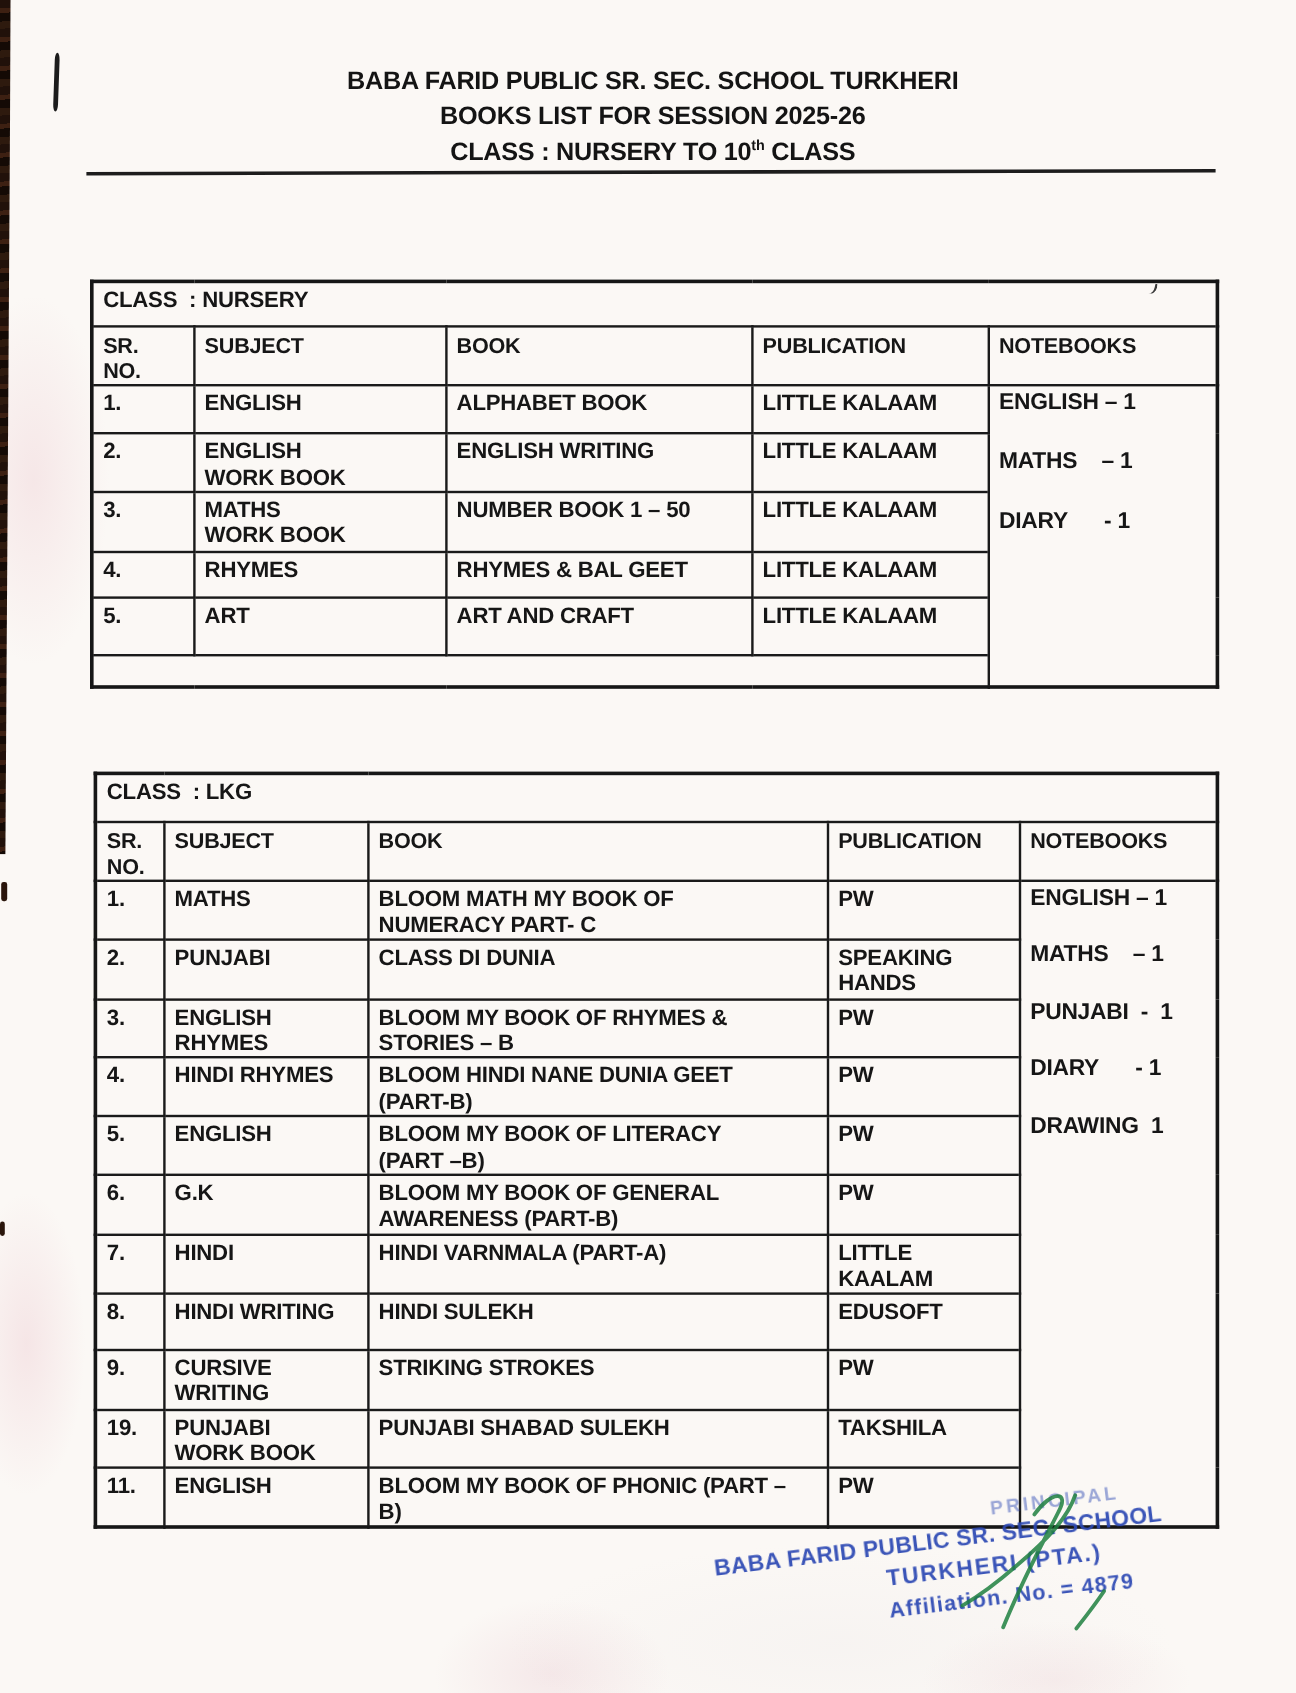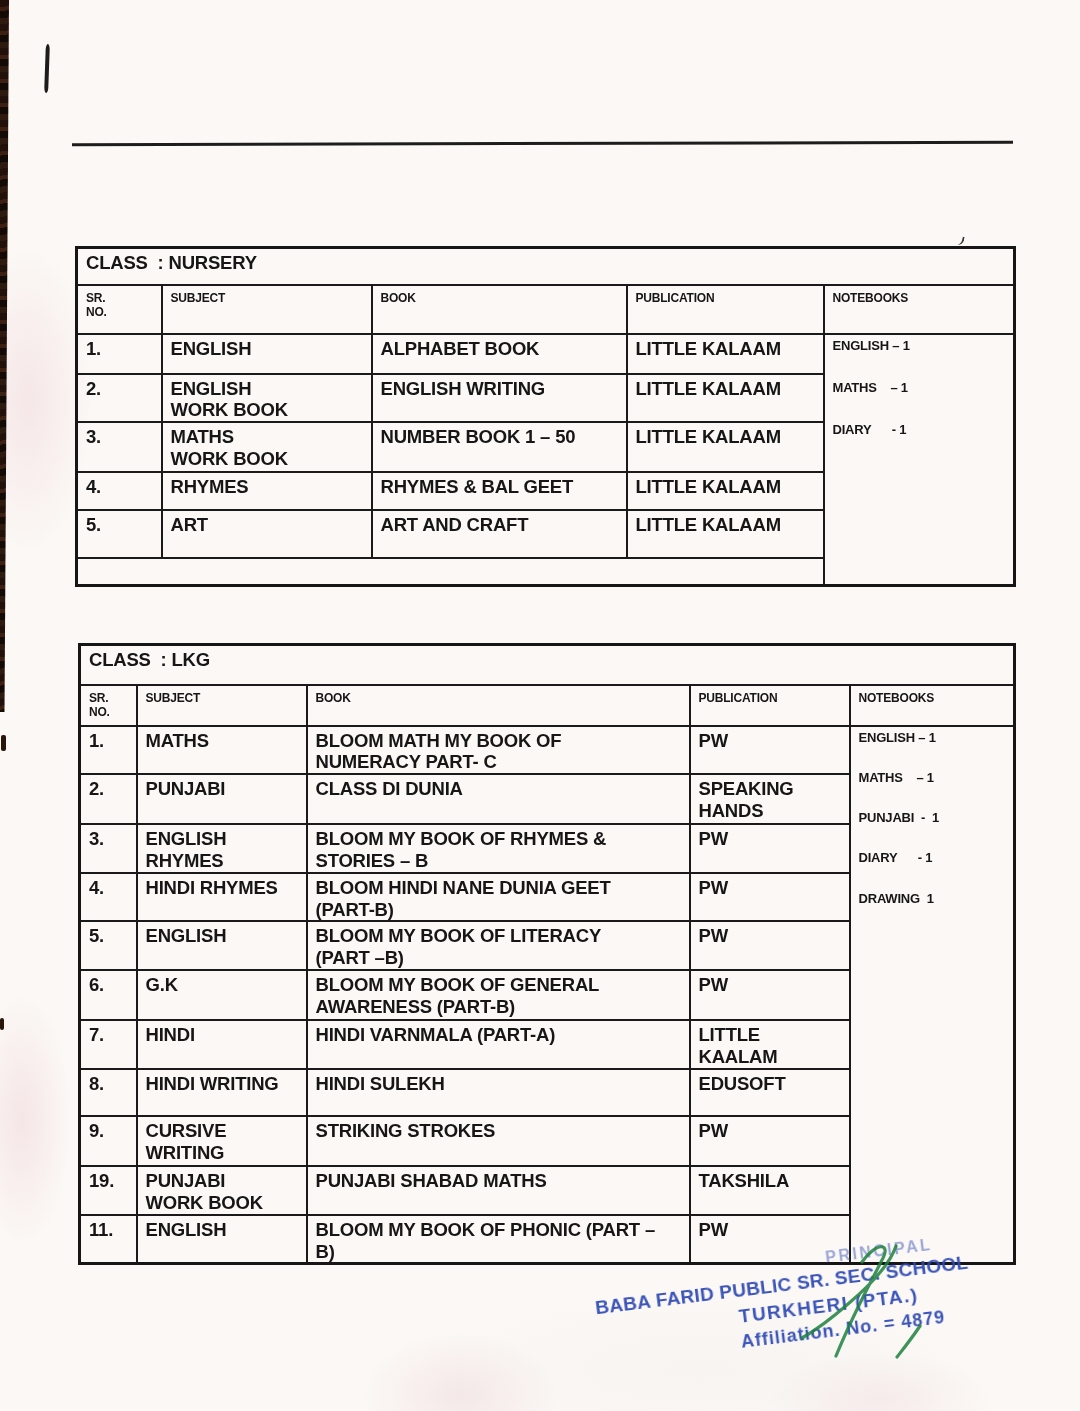--- a/index.html
+++ b/index.html
@@ -27,34 +27,34 @@
     background:#1c1c1c; border-radius:50% / 12%; transform:rotate(2deg); }
   .tick { position:absolute; left:956px; top:236px; width:6px; height:9px;
     border-right:2.5px solid #3a3a3a; border-radius:0 0 6px 0; transform:rotate(12deg); }
   
   .header { position:absolute; left:75px; top:57px; width:938px; text-align:center; color:#141414; }
   .h-line { font-size:21px; line-height:1; margin-bottom:8px; letter-spacing:-0.2px; }
   .h-line sup { font-size:12px; }
   .rule { position:absolute; left:72px; top:142px; width:941px; height:3px; background:#1d1d1d; transform:rotate(-0.15deg); }
   
   table.t { position:absolute; border-collapse:collapse; table-layout:fixed; border:3px solid #161616; }
-  .t1 { left:75px; top:246px; width:938px;border-radius:19px; }
+  .t1 { left:75px; top:233px; width:938px;border-radius:19px; }
   .t2 { left:78px; top:643px; width:935px; }
   table.t td, table.t th {
     border:2px solid #1a1a1a; vertical-align:top; text-align:left;
     padding:3px 8px 0 8px; font-weight:700; font-size:18.5px; line-height:1.18;
     letter-spacing:-0.2px; color:#161616; overflow:hidden;
   }
-  table.t th { font-size:12px; padding-top:5px;margin-top:13px; }
+  table.t th { font-size:18px; padding-top:5px;margin-top:13px; }
   td.title { text-align:center; font-size:20px; padding-top:6px; letter-spacing:0; }
   th.nb-h { text-align:center; }
   .pre { white-space:pre; }
   .pre-line { white-space:pre-line; }
   td.nb { padding-top:8px; }
-  .nb-line { font-size:13px; white-space:pre; }
+  .nb-line { font-size:19px; white-space:pre; }
   .t1 .nb-line { margin-bottom:27px; }
   .t2 .nb-line { margin-bottom:25px; }
   
   .stamp { position:absolute; left:596px; top:1256px; width:348px; transform:rotate(-7deg);
     font-weight:700; opacity:.93; filter:blur(.2px); }
   .s1 { text-align:right; padding-right:6px; font-size:16px; letter-spacing:2.5px; opacity:.5; margin-bottom:2px; }
   .s2 { font-size:19px; white-space:nowrap; letter-spacing:.3px; margin-bottom:4px; }
   .s3 { text-align:right; padding-right:26px; font-size:19px; letter-spacing:1.5px; margin-bottom:4px; }
   .s4 { text-align:right; padding-right:2px; font-size:18px; letter-spacing:1px; }
   .sig { position:absolute; left:778px; top:1238px; }
@@ -63,20 +63,25 @@
 <body>
 
 <div class="page">
 
   <div class="edge-strip"></div>
   <div class="speck speck1"></div>
   <div class="speck speck2"></div>
   <div class="pen-mark"></div>
   <div class="tick"></div>
 
+  <div class="header">
+    <div class="h-line">BABA FARID PUBLIC SR. SEC. SCHOOL TURKHERI</div>
+    <div class="h-line">BOOKS LIST FOR SESSION 2025-26</div>
+    <div class="h-line"><span>CLASS : NURSERY TO 10</span><sup>th</sup><span> CLASS</span></div>
+  </div>
   <div class="rule"></div>
 
   <table class="t t1">
     <colgroup>
         <col style="width:85px">
         <col style="width:210px">
         <col style="width:255px">
         <col style="width:197px">
         <col style="width:191px">
       </colgroup>
@@ -222,21 +227,21 @@
       <td>9.</td>
       <td class="pre-line">CURSIVE
 WRITING</td>
       <td class="pre-line">STRIKING STROKES</td>
       <td class="pre-line">PW</td>
     </tr>
     <tr style="height:44px">
       <td>19.</td>
       <td class="pre-line">PUNJABI
 WORK BOOK</td>
-      <td class="pre-line">PUNJABI SHABAD MATHS</td>
+      <td class="pre-line">PUNJABI SHABAD SULEKH</td>
       <td class="pre-line">TAKSHILA</td>
     </tr>
     <tr style="height:49px">
       <td>11.</td>
       <td class="pre-line">ENGLISH</td>
       <td class="pre-line">BLOOM MY BOOK OF PHONIC (PART –
 B)</td>
       <td class="pre-line">PW</td>
     </tr>
   </tbody>

